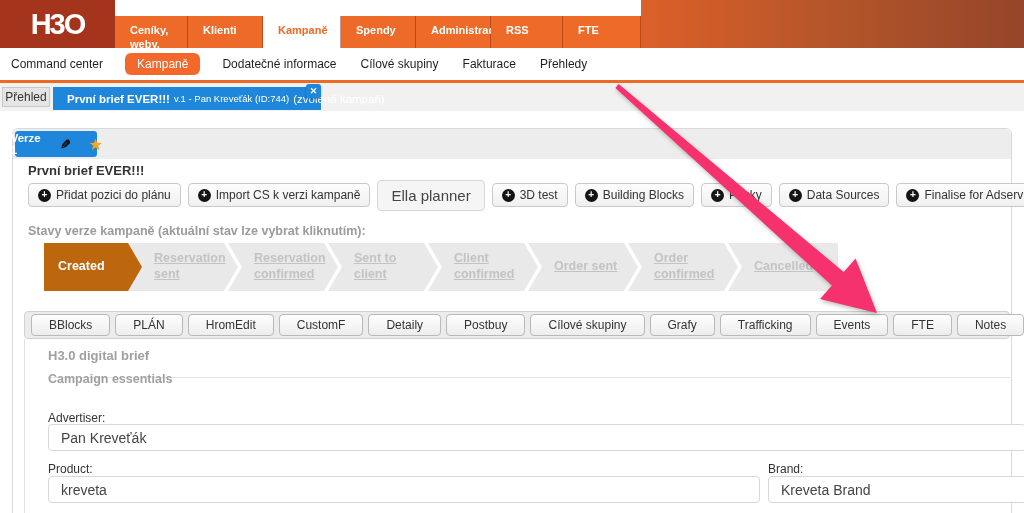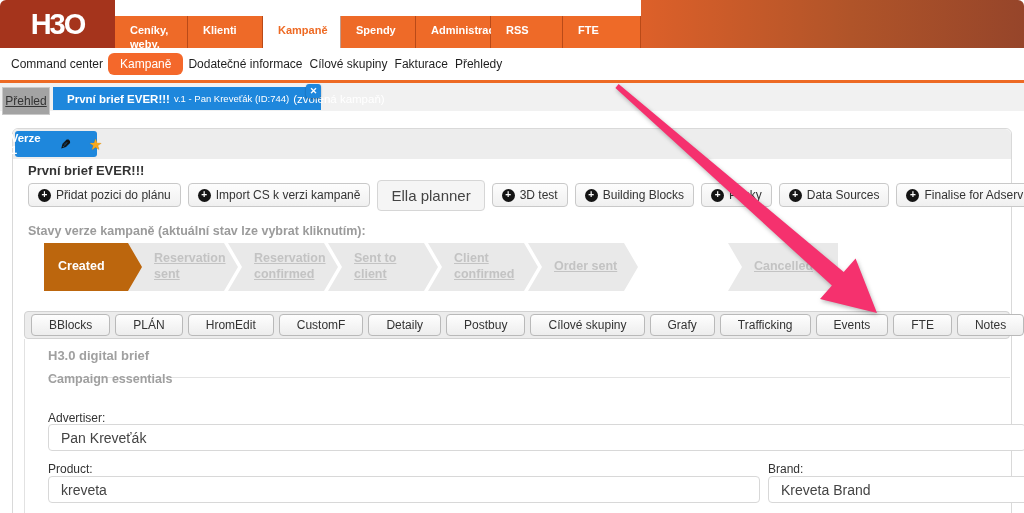--- a/index.html
+++ b/index.html
@@ -1,19 +1,19 @@
 <!DOCTYPE html>
 <html><head>
 <meta charset="utf-8">
 <style>
   * { margin:0; padding:0; box-sizing:border-box; }
   html,body { background:#fff; }
   #page {
     position:relative; width:1024px; height:513px; overflow:hidden;
-    font-family:"Liberation Sans", sans-serif; background:#fff;border-radius:6px;
+    font-family:"Liberation Sans", sans-serif; background:#fff;
   }
 
   
   .topnav {
     position:absolute; top:0; left:0; width:1024px; height:48px;
     display:flex; align-items:stretch;
   }
   .logo {
     width:115px; background:#a5341c; color:#fff;
     display:flex; align-items:center; justify-content:center;
@@ -25,35 +25,35 @@
     padding:7px 8px 0 15px; border-right:1px solid rgba(120,35,5,.45);
     cursor:pointer;
     margin-top:16px;
   }
   .topnav .tab.active { background:#fff; color:#ee6a24; }
   .navfill { flex:1; background:linear-gradient(to right,#dd6029,#b05429 55%,#96452a); }
 
   
   .subnav {
     position:absolute; top:48px; left:0; width:1024px; height:32px;
-    background:#fff; display:flex; align-items:center; gap:3px;
+    background:#fff; display:flex; align-items:center; gap:20px;
     padding-left:9px; font-size:12px; color:#1f1f1f;
   }
   .subnav .itm { cursor:pointer; padding:3px 2px; }
   .subnav .pill {
     background:#f4682b; color:#fff; border-radius:6px; padding:4px 12px; cursor:pointer;
   }
   .orange-line { position:absolute; top:80px; left:0; width:1024px; height:3px; background:#ed6a24; }
 
   
   .band { position:absolute; top:83px; left:0; width:1024px; height:28px; background:#f1f1f1; }
   .ov-tab {
-    position:absolute; top:87px; left:2px; width:48px; height:28px;
-    background:#a3a3a3; border:1px solid #c9c9c9; color:#333;
-    font-size:12px; display:flex; align-items:center; justify-content:center; cursor:pointer;text-decoration:underline;
+    position:absolute; top:87px; left:2px; width:48px; height:20px;
+    background:#e5e5e5; border:1px solid #c9c9c9; color:#333;
+    font-size:12px; display:flex; align-items:center; justify-content:center; cursor:pointer;
   }
   .camp-tab {
     position:absolute; top:87px; left:53px; width:268px; height:23px;
     background:#1e87dc; color:#fff; display:flex; align-items:center;
     padding-left:14px; gap:4px; cursor:pointer; white-space:nowrap;
   }
   .camp-tab .t1 { font-size:11.5px; font-weight:bold; }
   .camp-tab .t2 { font-size:9.5px; }
   .camp-tab .t3 { font-size:11.5px; }
   .close-btn {
@@ -238,20 +238,23 @@
         <span>Reservation confirmed</span>
       </div>
     <div class="stage" style="left:300px">
         <span>Sent to client</span>
       </div>
     <div class="stage" style="left:400px">
         <span>Client confirmed</span>
       </div>
     <div class="stage" style="left:500px">
         <span>Order sent</span>
+      </div>
+    <div class="stage" style="left:600px">
+        <span>Order confirmed</span>
       </div>
     <div class="stage last" style="left:700px">
         <span>Cancelled</span>
       </div>
   </div>
 
   <div class="dtabs">
     <div class="dtab">BBlocks</div>
     <div class="dtab">PLÁN</div>
     <div class="dtab">HromEdit</div>

